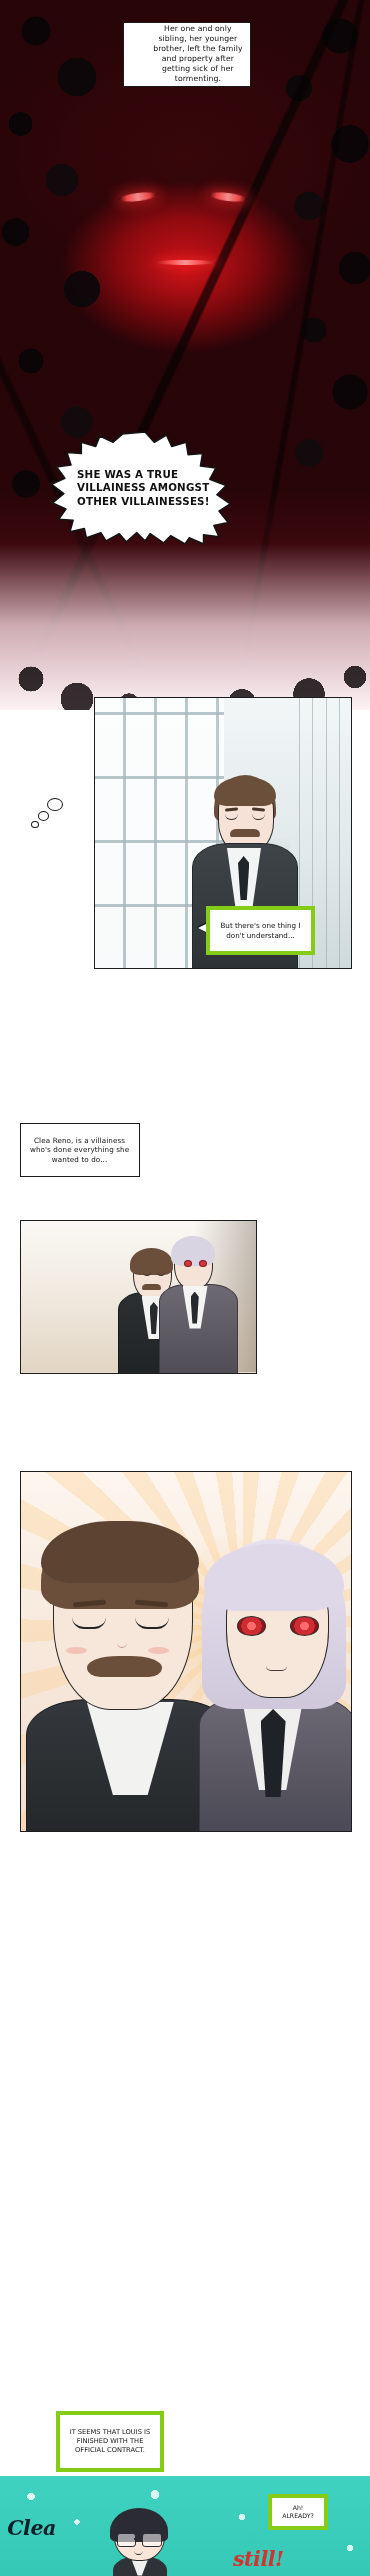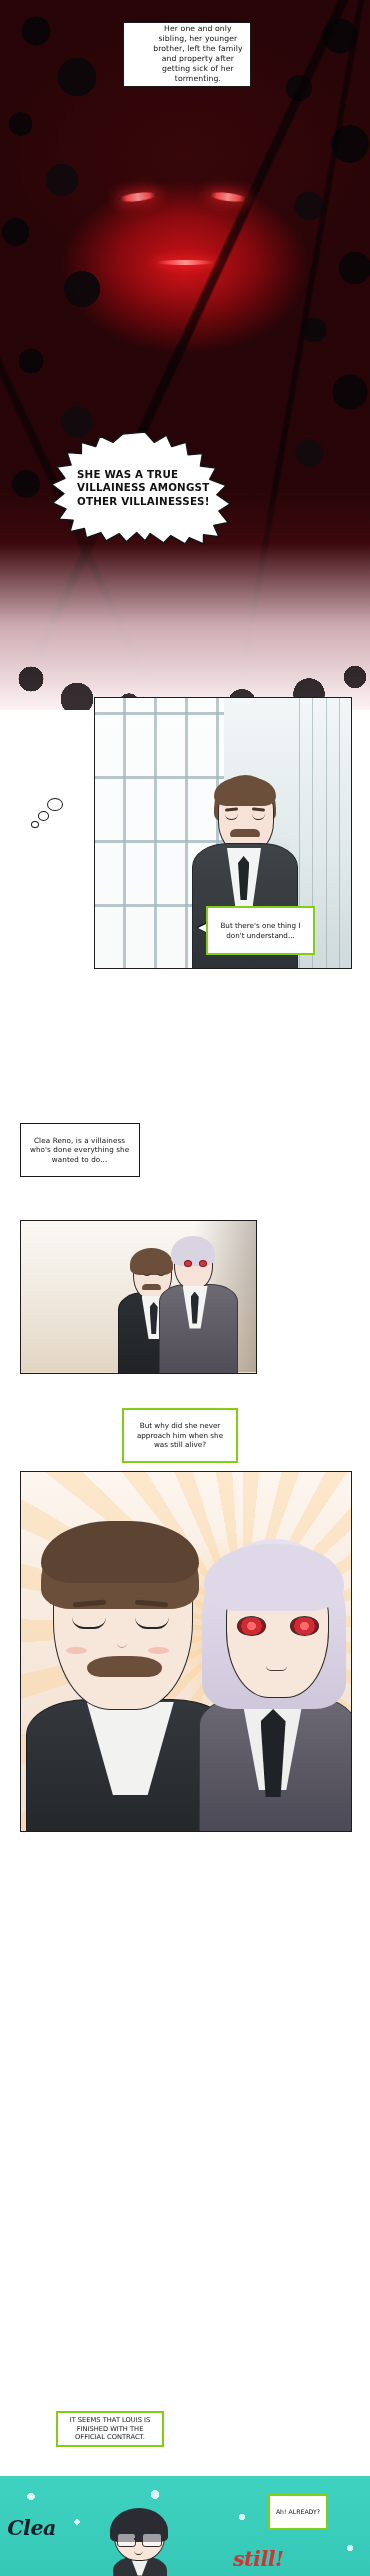--- a/index.html
+++ b/index.html
@@ -238,21 +238,21 @@
     position: absolute; background: #fff; border: 1px solid #1b1b1b; border-radius: 50%;
   }
   .tdot.d1 { left: 47px; top: 798px; width: 14.4px; height: 11.3px; }
   .tdot.d2 { left: 38px; top: 811px; width: 9.3px; height: 7.7px; }
   .tdot.d3 { left: 31px; top: 821px; width: 5.7px; height: 5.2px; }
 
   
   .sp-box {
     position: absolute;
     background: #fff;
-    border: 2px solid #84cc16;
+    border: 4px solid #84cc16;
     box-sizing: border-box;
     display: flex; align-items: center; justify-content: center;
     text-align: center; color: #111;
     line-height: 1.34;
     padding: 4.1px 5.2px;
   }
   .sp-2 { left: 206px; top: 906px; width: 109px; height: 49px; font-size: 7.2px; }
   .sp-2-tail {
     position: absolute; left: 198px; top: 923px; width: 0; height: 0;
     border-top: 5.2px solid transparent;
@@ -409,21 +409,21 @@
   .p4-shirtR {
     position: absolute; left: 43px; top: 158px; width: 62px; height: 93px;
     background: #efefee; clip-path: polygon(0 0, 100% 0, 72% 100%, 28% 100%);
   }
   .p4-tieR {
     position: absolute; left: 62px; top: 170px; width: 25px; height: 88px;
     background: #1f2327; clip-path: polygon(50% 0, 100% 14%, 80% 100%, 20% 100%, 0 14%);
   }
 
   
-  .sp-5 { left: 56px; top: 2411px; width: 108px; height: 36px; font-size: 6.7px; }
+  .sp-5 { left: 56px; top: 2411px; width: 108px; height: 61px; font-size: 6.7px; }
   .footer {
     position: absolute; left: 0; top: 2476px;
     width: 371px; height: 111px;
     background:
       radial-gradient(circle 7.2px at 31px 20.6px, rgba(255,255,255,.85) 0 52%, transparent 53%),
       radial-gradient(circle 5.2px at 77px 46px, rgba(255,255,255,.8) 0 52%, transparent 53%),
       radial-gradient(circle 8.2px at 155px 18.5px, rgba(255,255,255,.8) 0 52%, transparent 53%),
       radial-gradient(circle 5.7px at 242px 41px, rgba(255,255,255,.8) 0 52%, transparent 53%),
       radial-gradient(circle 7.7px at 319px 24px, rgba(255,255,255,.8) 0 52%, transparent 53%),
       radial-gradient(circle 6.2px at 350px 72px, rgba(255,255,255,.8) 0 52%, transparent 53%),
@@ -550,23 +550,20 @@
       <div class="p3-bodyB"></div>
       <div class="p3-head"></div>
       <div class="p3-hairB"></div>
       <div class="p3-eyeR" style="left:25px; top:18.5px;"></div>
       <div class="p3-eyeR" style="left:40px; top:18.5px;"></div>
       <div class="p3-shirt"></div>
       <div class="p3-tie"></div>
     </div>
   </div>
 
-  <div class="sp-box sp-4">
-    <span>But why did she never approach him when she was still alive?</span>
-  </div>
 
   <div class="panel4">
     <div class="p4-bgsun"></div>
     <div class="p4-manL">
       <div class="p4-bodyL"></div>
       <div class="p4-collarL"></div>
       <div class="p4-headL"></div>
       <div class="p4-hairL"></div>
       <div class="p4-hairL2"></div>
       <div class="p4-browL a"></div>

